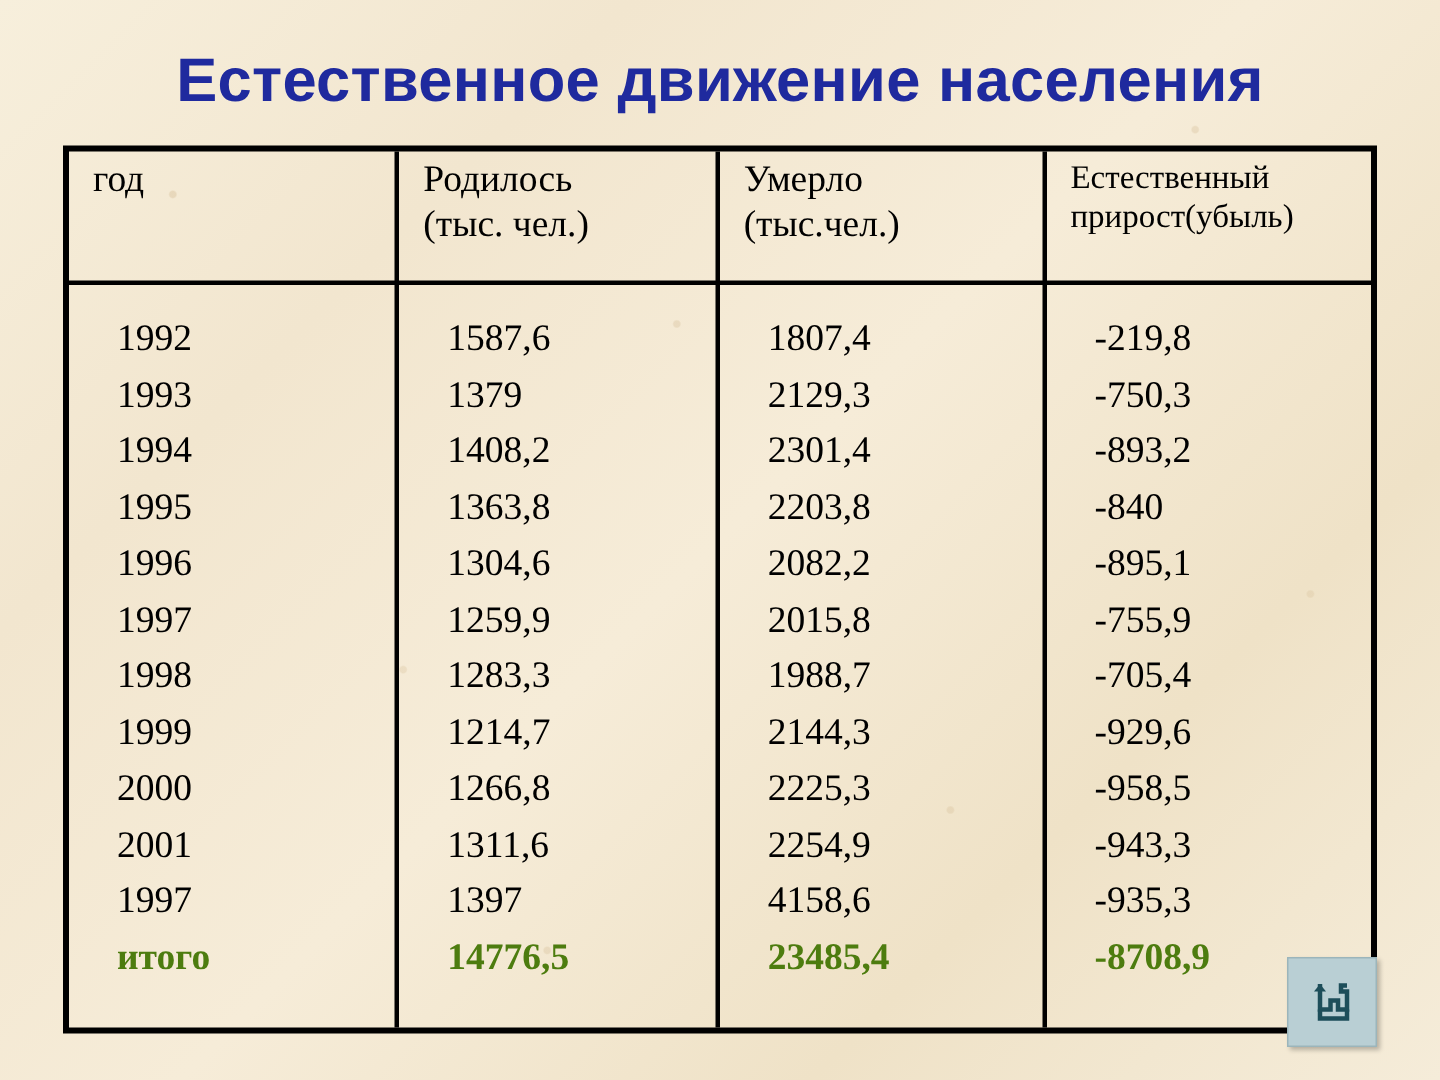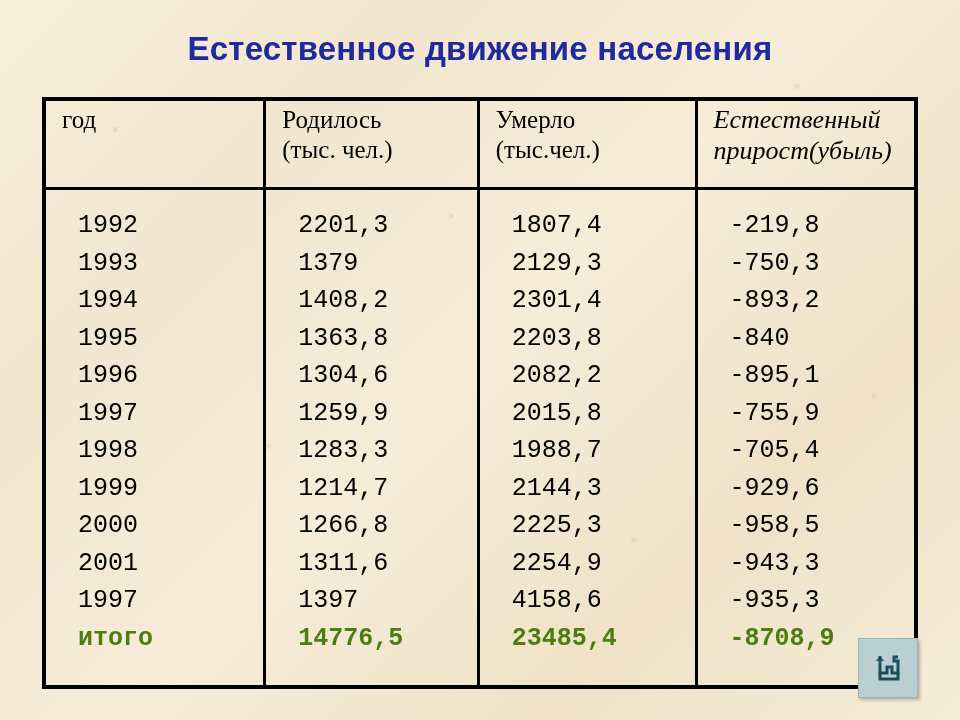--- a/index.html
+++ b/index.html
@@ -30,21 +30,21 @@
     box-sizing: border-box;
   }
 
   .title {
     position: absolute;
     left: 0;
     top: 30px;
     width: 960px;
     text-align: center;
     font-family: "Liberation Sans", sans-serif;
-    font-size: 33px;
+    font-size: 41px;
     font-weight: bold;
     color: #1f2a9e;
     letter-spacing: 0.2px;
   }
 
   .table-wrap {
     position: absolute;
     left: 42px;
     top: 97px;
     width: 876px;
@@ -83,41 +83,39 @@
     border-bottom: 3px solid #000;
     font-size: 25px;
     line-height: 1.18;
     height: 80px;
     padding-top: 10px;
   }
   thead th .hl {
     display: block;
   }
   thead th.narrow {
-    font-size: 26px;
-    font-style: italic;
+    font-size: 22px;
   }
 
   tbody td {
     padding: 0;
     border-right: 3px solid #000;
   }
   tbody td:last-child { border-right: none; }
 
   .cell-list {
     margin: 0;
     padding: 13px 0 0 16px;
     list-style: none;
   }
   .cell-list li {
     font-size: 25px;
     line-height: 37.5px;
     height: 37.5px;
     white-space: nowrap;
-    font-family: Liberation Mono, monospace;
   }
   .cell-list li.total {
     color: #4d7c0f;
     font-weight: bold;
   }
 
   .back-button {
     position: absolute;
     left: 858px;
     top: 638px;
@@ -180,21 +178,21 @@
                 <li>1998</li>
                 <li>1999</li>
                 <li>2000</li>
                 <li>2001</li>
                 <li>1997</li>
                 <li class="total">итого</li>
               </ul>
           </td>
           <td>
             <ul class="cell-list">
-                <li>2201,3</li>
+                <li>1587,6</li>
                 <li>1379</li>
                 <li>1408,2</li>
                 <li>1363,8</li>
                 <li>1304,6</li>
                 <li>1259,9</li>
                 <li>1283,3</li>
                 <li>1214,7</li>
                 <li>1266,8</li>
                 <li>1311,6</li>
                 <li>1397</li>

